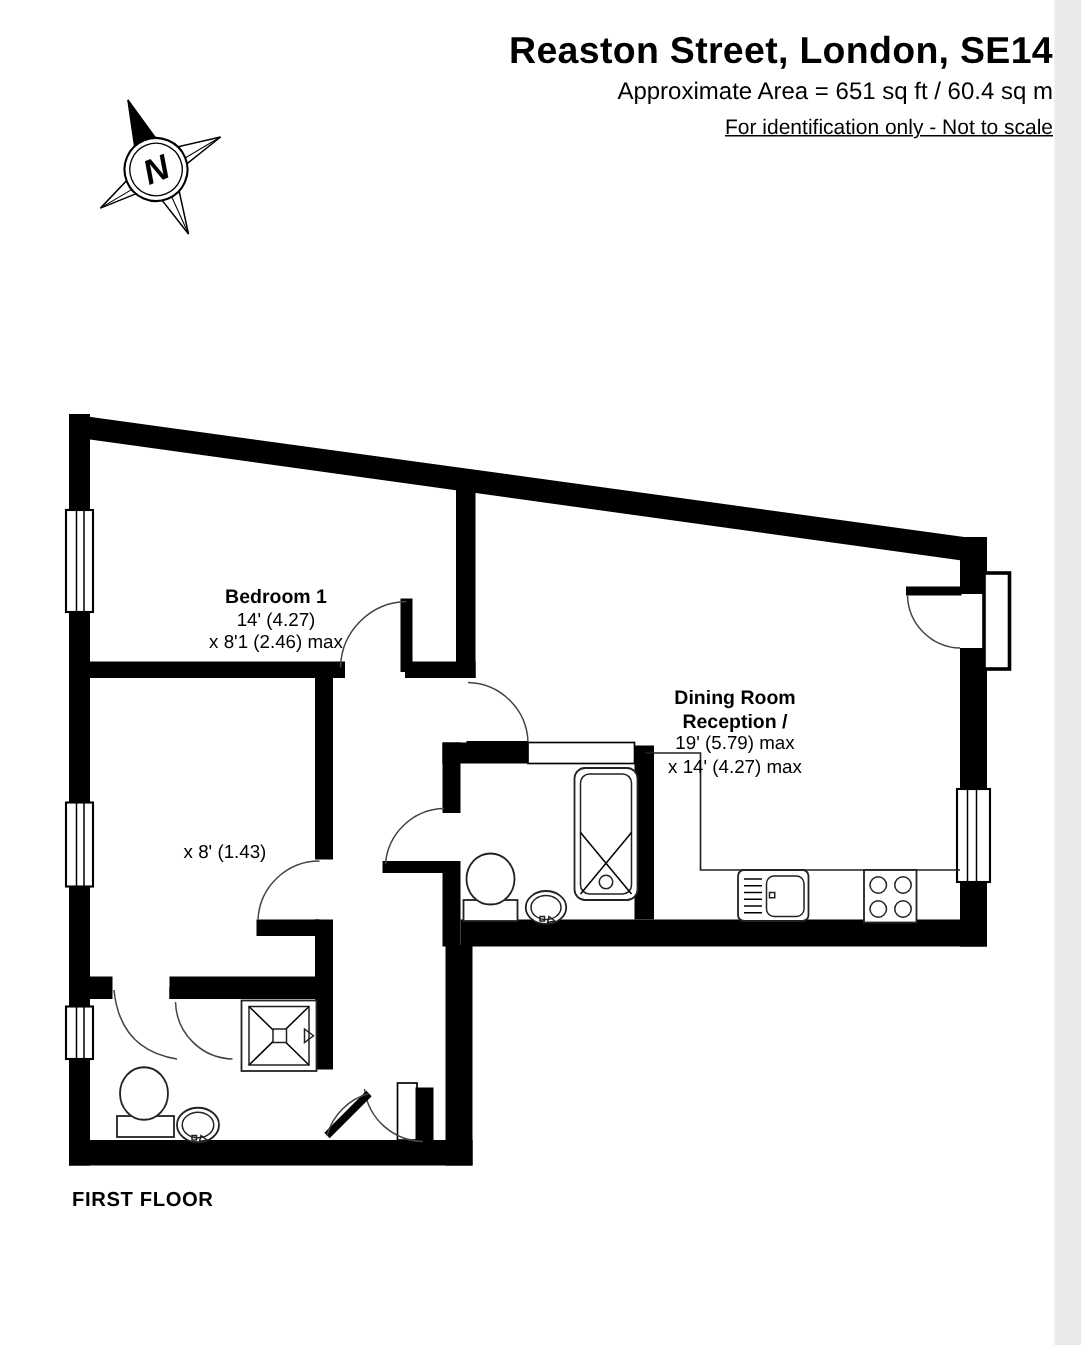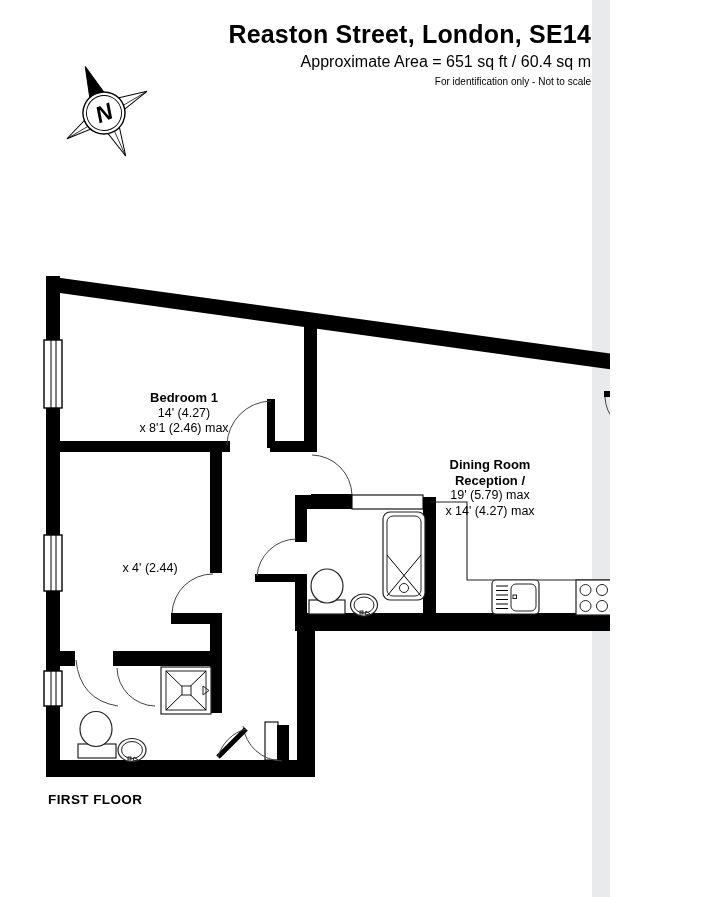--- a/index.html
+++ b/index.html
@@ -1,24 +1,24 @@
 <!DOCTYPE html>
 <html><head>
 <meta charset="utf-8">
 <style>
   html,body{margin:0;padding:0;background:#fff;}
   .stage{
-    position:relative;width:610px;height:897px;background:#ffffff;
+    position:relative;width:721px;height:897px;background:#ffffff;
     font-family:"Liberation Sans", sans-serif;color:#000;overflow:hidden;
   }
   .edge-strip{position:absolute;top:0;right:0;width:18px;height:897px;background:#e8eaec;}
   .hdr{position:absolute;right:19px;text-align:right;}
   .hdr-title{top:20px;font-size:25px;font-weight:bold;letter-spacing:.2px;}
   .hdr-area{top:53px;font-size:16px;}
-  .hdr-note{top:76px;font-size:10px;}
+  .hdr-note{top:76px;font-size:14px;text-decoration:underline;}
   .room-label{position:absolute;text-align:center;line-height:15.5px;font-size:12.5px;margin-top:40px;}
   .room-label .rname{font-weight:bold;font-size:13px;}
   .floor-label{position:absolute;left:48px;top:792px;font-size:13.5px;font-weight:bold;letter-spacing:.4px;}
   svg{position:absolute;left:0;top:0;}
   .wall{fill:#000;stroke:none;}
   .win{fill:#fff;stroke:#000;stroke-width:1.4;}
   .winline{stroke:#000;stroke-width:1;}
   .gap{fill:#fff;stroke:none;}
   .leaf{fill:#000;}
   .arc{fill:none;stroke:#444;stroke-width:1;}
@@ -203,18 +203,18 @@
   </div>
 
   <div class="room-label" style="left:404px;top:417px;width:172px;">
     <div class="rname">Dining Room</div>
     <div class="rname">Reception /</div>
     <div>19' (5.79) max</div>
     <div>x 14' (4.27) max</div>
   </div>
 
   <div class="room-label" style="left:64px;top:521px;width:172px;">
-    <div>x 4' (2.44)</div>
+    <div>x 8' (1.43)</div>
   </div>
 
   <div class="floor-label">FIRST FLOOR</div>
 
 </div>
 
 </body></html>

